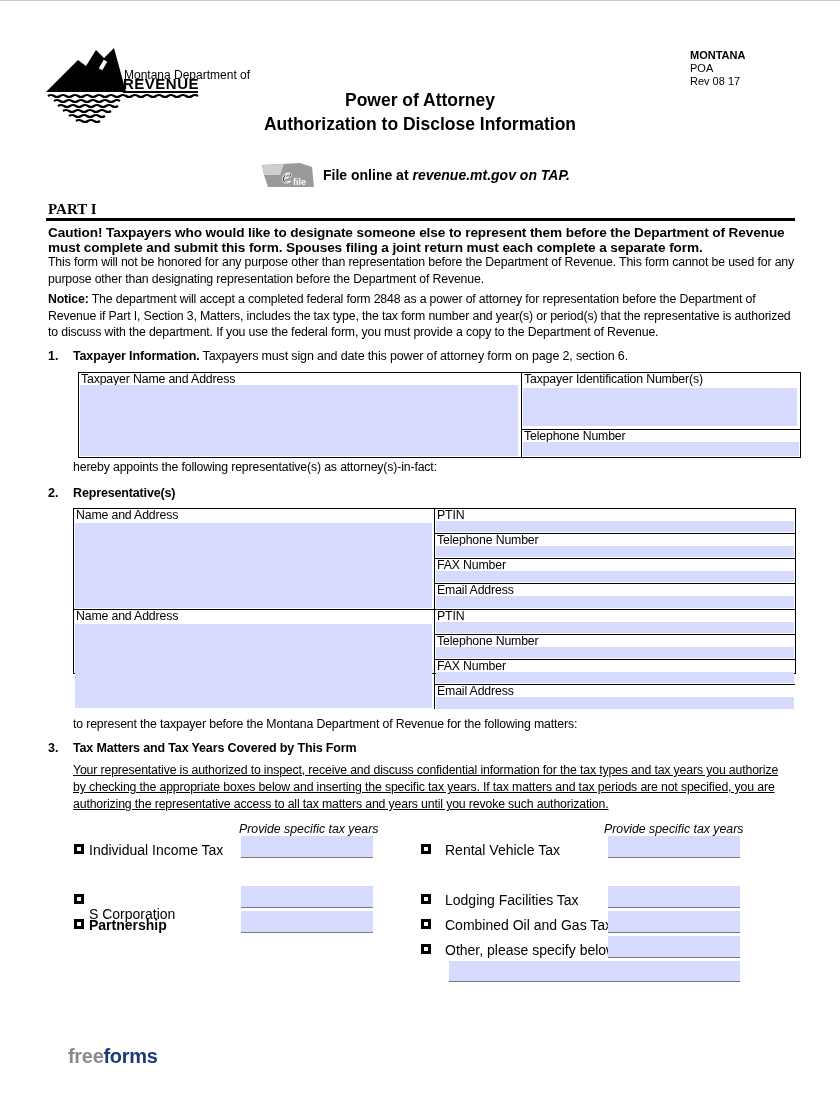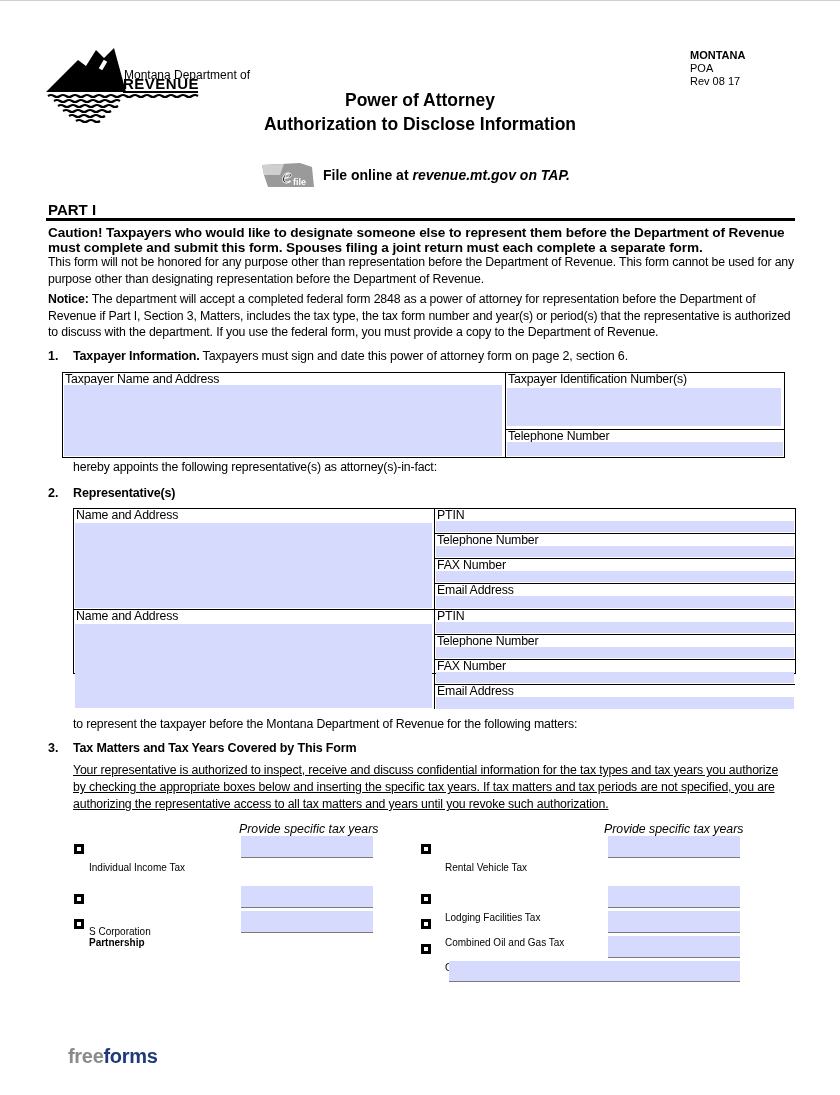--- a/index.html
+++ b/index.html
@@ -17,21 +17,21 @@
   .corner .b { font-weight: bold; }
   .title { left: 0; width: 840px; text-align: center; font-weight: bold; font-size: 17.5px; }
   .title1 { top: 90px; }
   .title2 { top: 114px; }
   .efile-row { left: 260px; top: 160px; height: 30px; display: flex; align-items: center; }
   .efile-icon { width: 56px; height: 28px; margin-right: 7px; }
   .efile-text { font-size: 14px; font-weight: bold; white-space: nowrap; }
   .efile-text i { font-style: italic; }
 
   
-  .part-title { left: 48px; top: 201px; font-weight: bold; font-size: 15px; }
+  .part-title { left: 48px; top: 201px; font-weight: bold; font-size: 15px; font-family: Liberation Serif, serif; }
   .part-rule { left: 46px; top: 218px; width: 749px; height: 3px; background: #000; }
   .caution { left: 48px; top: 225px; width: 750px; font-weight: bold; font-size: 13.6px; line-height: 15px; letter-spacing: -0.1px; }
   .para { left: 48px; width: 750px; font-size: 12.3px; line-height: 16.5px; letter-spacing: -0.15px; }
   .p1 { top: 254px; }
   .p2 { top: 291px; }
   .p2 b { font-weight: bold; }
 
   .sec-num { left: 48px; font-size: 12.5px; font-weight: bold; }
   .sec-head { left: 73px; font-size: 12.5px; letter-spacing: -0.15px; }
   .sec-head b { font-weight: bold; }
@@ -45,21 +45,21 @@
   .fill { background: #d6dbfe; }
 
   .connector { left: 73px; font-size: 12.3px; letter-spacing: -0.15px; }
 
   .para3 { left: 73px; top: 762px; width: 720px; font-size: 12.3px; line-height: 17px; letter-spacing: -0.15px; text-decoration: underline; }
 
   .provide { font-size: 12.3px; font-style: italic; white-space: nowrap; }
   .chk { width: 10px; height: 10px; background: #000; box-sizing: border-box; display: block; }
   .chk::after { content: ""; position: absolute; left: 3px; top: 3px; width: 4px; height: 4px; background: #fff; }
   .chk-wrap { width: 10px; height: 10px; position: absolute; }
-  .tax-label { font-size: 10px; white-space: nowrap; margin-top: 20px; }
+  .tax-label { font-size: 14px; white-space: nowrap; }
   .yr-field { background: #d6dbfe; border-bottom: 1px solid #7a7a7a; height: 21px; }
 
   .freeforms { left: 68px; top: 1045px; font-size: 20px; font-weight: bold; letter-spacing: -0.3px; }
   .ff-free { color: #8a8a8a; }
   .ff-forms { color: #1f3a7a; }
 </style>
 </head>
 <body>
 
 <div class="abs topline"></div>
@@ -101,21 +101,21 @@
 
 <div class="abs part-title">PART I</div>
 <div class="abs part-rule"></div>
 <div class="abs caution">Caution! Taxpayers who would like to designate someone else to represent them before the Department of Revenue must complete and submit this form. Spouses filing a joint return must each complete a separate form.</div>
 <div class="abs para p1">This form will not be honored for any purpose other than representation before the Department of Revenue. This form cannot be used for any purpose other than designating representation before the Department of Revenue.</div>
 <div class="abs para p2"><b>Notice:</b><span> The department will accept a completed federal form 2848 as a power of attorney for representation before the Department of Revenue if Part I, Section 3, Matters, includes the tax type, the tax form number and year(s) or period(s) that the representative is authorized to discuss with the department. If you use the federal form, you must provide a copy to the Department of Revenue.</span></div>
 
 <div class="abs sec-num s1">1.</div>
 <div class="abs sec-head s1"><b>Taxpayer Information.</b><span> Taxpayers must sign and date this power of attorney form on page 2, section 6.</span></div>
 
-<div class="abs box" style="left:62px; top:372px; width:723px; height:86px;">
+<div class="abs box" style="left:78px; top:372px; width:723px; height:86px;">
   <div class="abs" style="left:0; top:0; width:442px; height:84px; border-right:1px solid #000;">
     <div class="lbl">Taxpayer Name and Address</div>
     <div class="abs fill" style="left:1px; top:12px; width:438px; height:71px;"></div>
   </div>
   <div class="abs" style="left:443px; top:0; width:278px; height:56px; border-bottom:1px solid #000;">
     <div class="lbl">Taxpayer Identification Number(s)</div>
     <div class="abs fill" style="left:1px; top:15px; width:274px; height:38px;"></div>
   </div>
   <div class="abs" style="left:443px; top:57px; width:278px; height:27px;">
     <div class="lbl" style="margin-top:0px;">Telephone Number</div>

